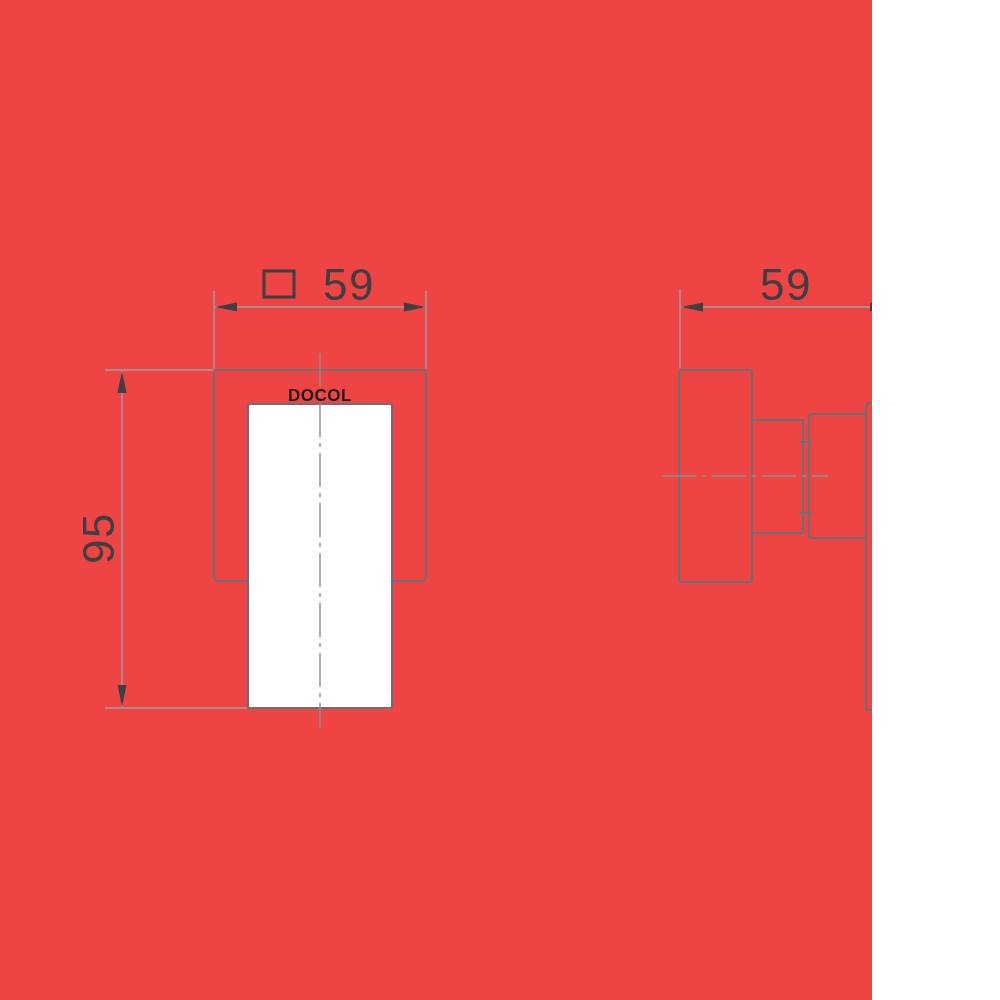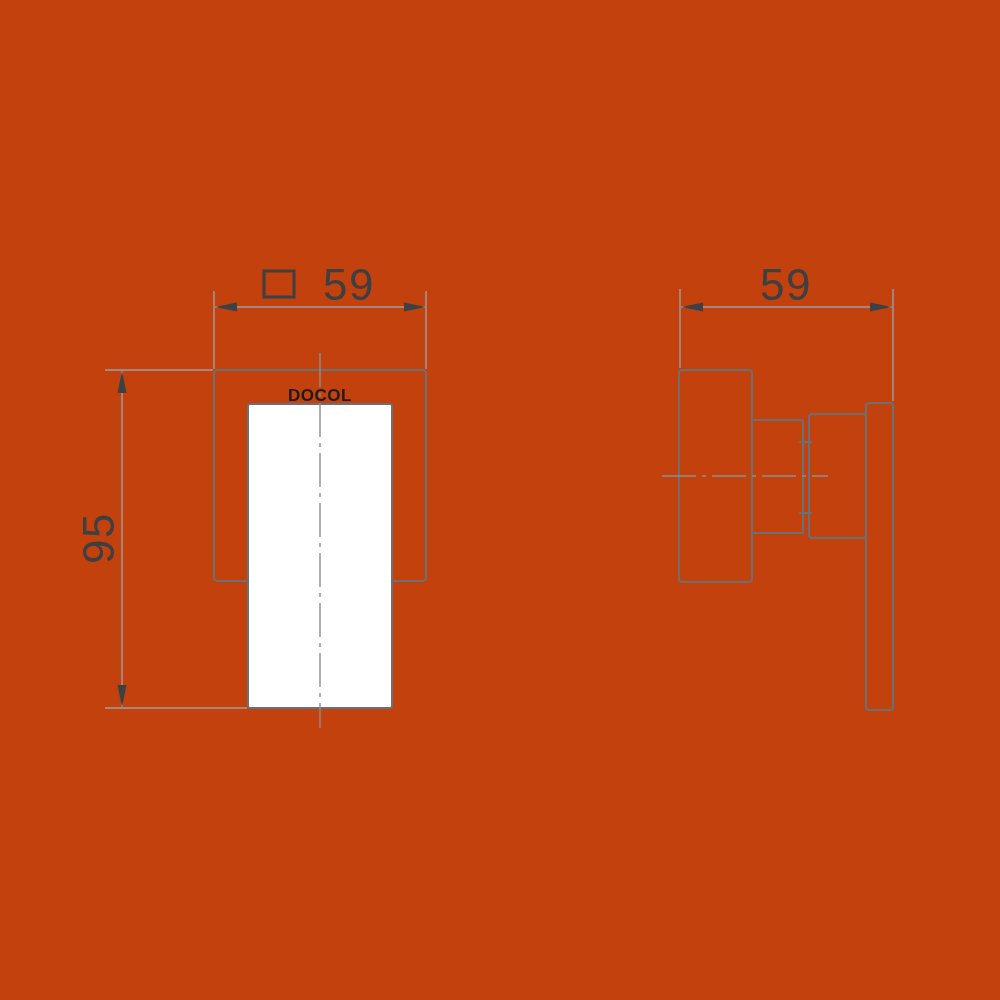--- a/index.html
+++ b/index.html
@@ -5,23 +5,23 @@
   html, body {
     margin: 0;
     padding: 0;
     width: 1000px;
     height: 1000px;
     background: #ffffff;
     font-family: "Liberation Sans", sans-serif;
   }
   .stage {
     position: relative;
-    width: 1000px;
+    width: 872px;
     height: 1000px;
-    background: #c2410c;
+    background: #ef4444;
     overflow: hidden;
   }
   svg { display: block; }
 
   
   .obj {
     fill: none;
     stroke: #6b7074;
     stroke-width: 2;
     stroke-linejoin: round;

